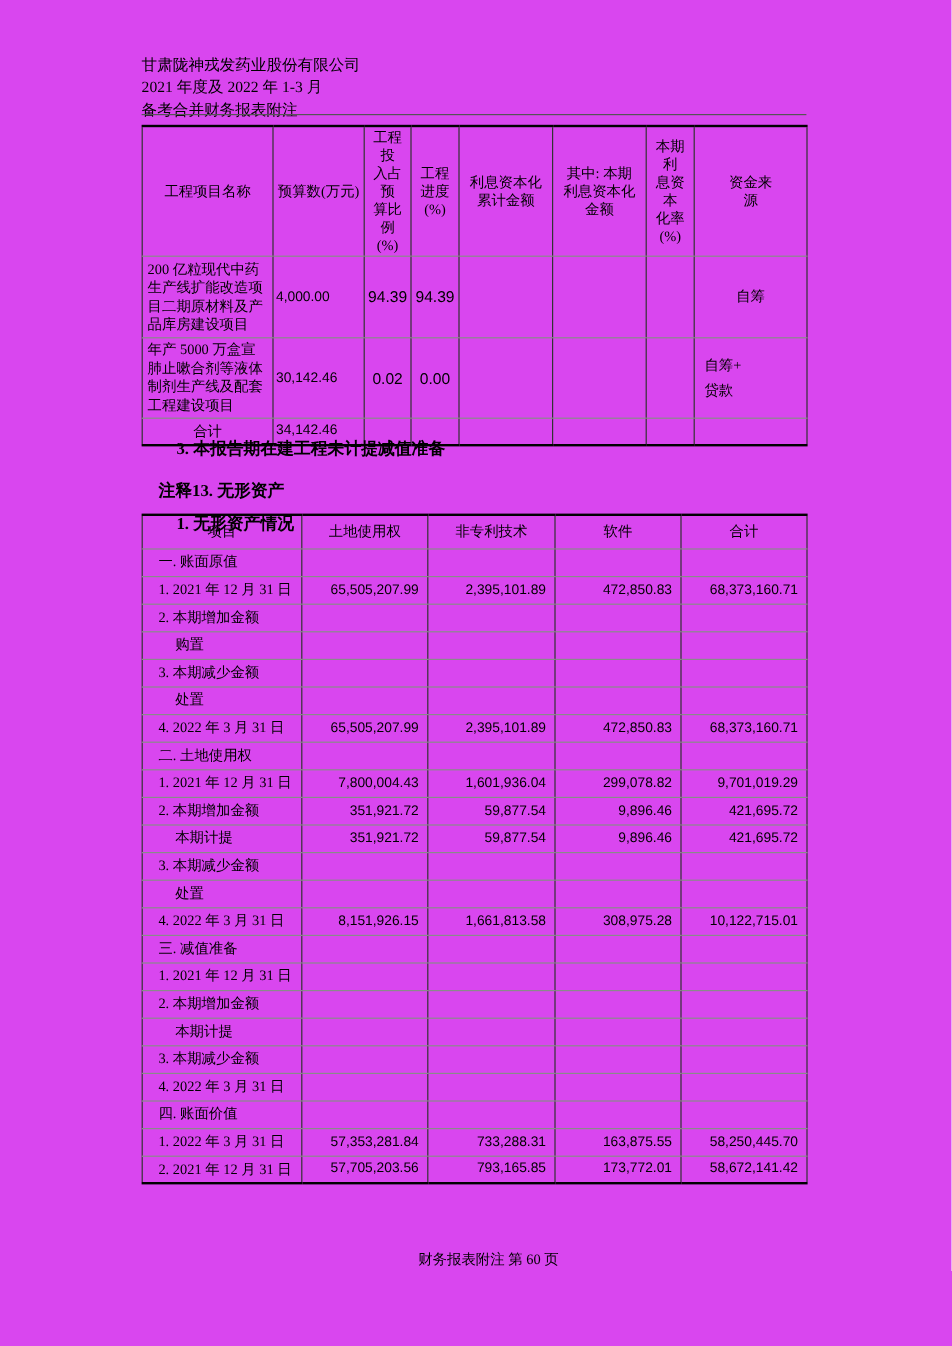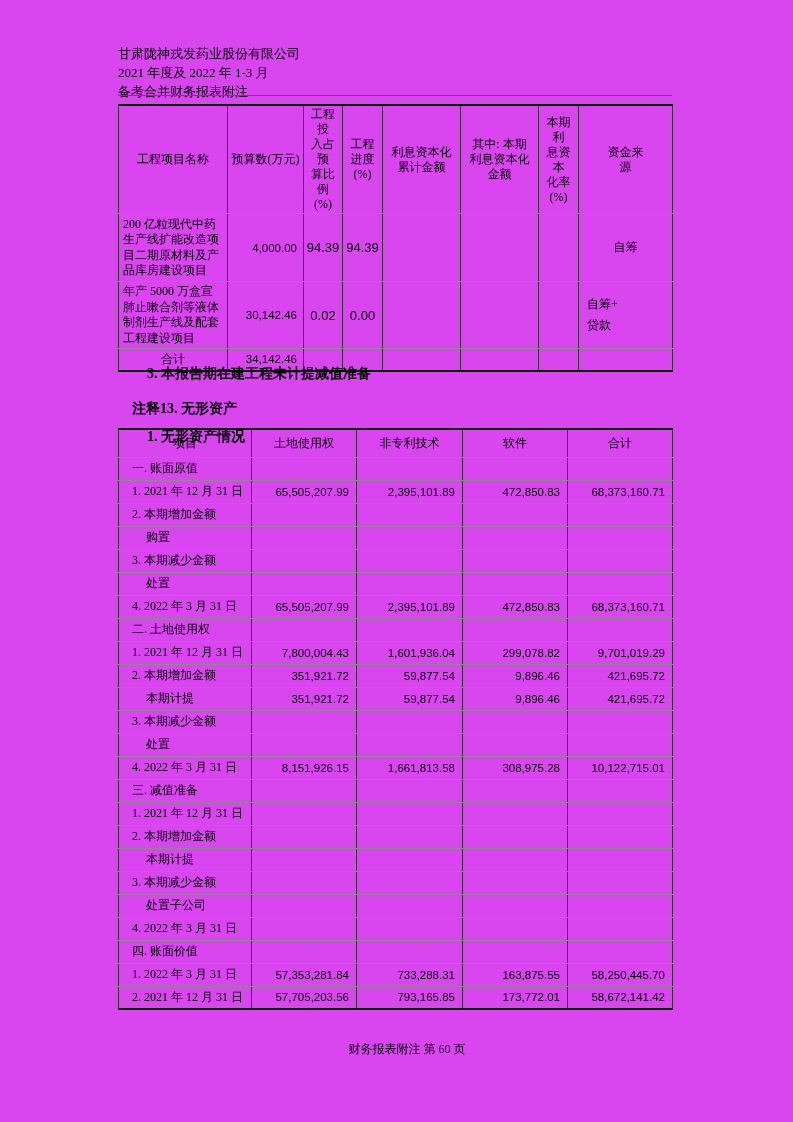--- a/index.html
+++ b/index.html
@@ -20,21 +20,21 @@
     border-left:1px solid #333; border-right:1px solid #333;
     border-top:1px solid #8a8a8a; border-bottom:1px solid #8a8a8a;
     vertical-align:middle; padding:1px 2px;
   }
   .t1 thead th { border-top:2px solid #000; font-weight:normal; text-align:center;
                  white-space:pre-line; line-height:15px; }
   .t1 thead tr { height:64px; }
   .t1 tr.r0 { height:68px; } .t1 tr.r1 { height:62px; } .t1 tr.r2 { height:22px; }
   .t1 tr.r2 td { border-bottom:2px solid #000; }
   .t1 td.name { text-align:left; padding:2px 4px; white-space:pre-line; line-height:15.5px; }
-  .t1 td.num  { text-align:right; padding-right:6px;
+  .t1 td.num  { padding-right:6px;
                 font-family:"Liberation Sans","DejaVu Sans",sans-serif; font-size:11.5px; }
   .t1 td.mid  { text-align:center;
                 font-family:"Liberation Sans","DejaVu Sans",sans-serif; font-size:13px; }
   .t1 td.fund-c { text-align:center; }
   .t1 td.fund-l { text-align:left; padding-left:8px; white-space:pre-line; line-height:21px; }
   .t1 td.total-label { text-align:center; }
 
   
   .note { position:absolute; font-weight:bold; font-size:14px; white-space:nowrap;margin-top:28px; }
   .note-3    { left:147px; top:337px; }
@@ -295,27 +295,20 @@
           <td class="num"></td>
           <td class="num"></td>
         </tr>
       <tr>
           <td class="label">3. 本期减少金额</td>
           <td class="num"></td>
           <td class="num"></td>
           <td class="num"></td>
           <td class="num"></td>
         </tr>
-      <tr class="sub">
-          <td class="label">处置子公司</td>
-          <td class="num"></td>
-          <td class="num"></td>
-          <td class="num"></td>
-          <td class="num"></td>
-        </tr>
       <tr>
           <td class="label">4. 2022 年 3 月 31 日</td>
           <td class="num"></td>
           <td class="num"></td>
           <td class="num"></td>
           <td class="num"></td>
         </tr>
       <tr>
           <td class="label">四. 账面价值</td>
           <td class="num"></td>

